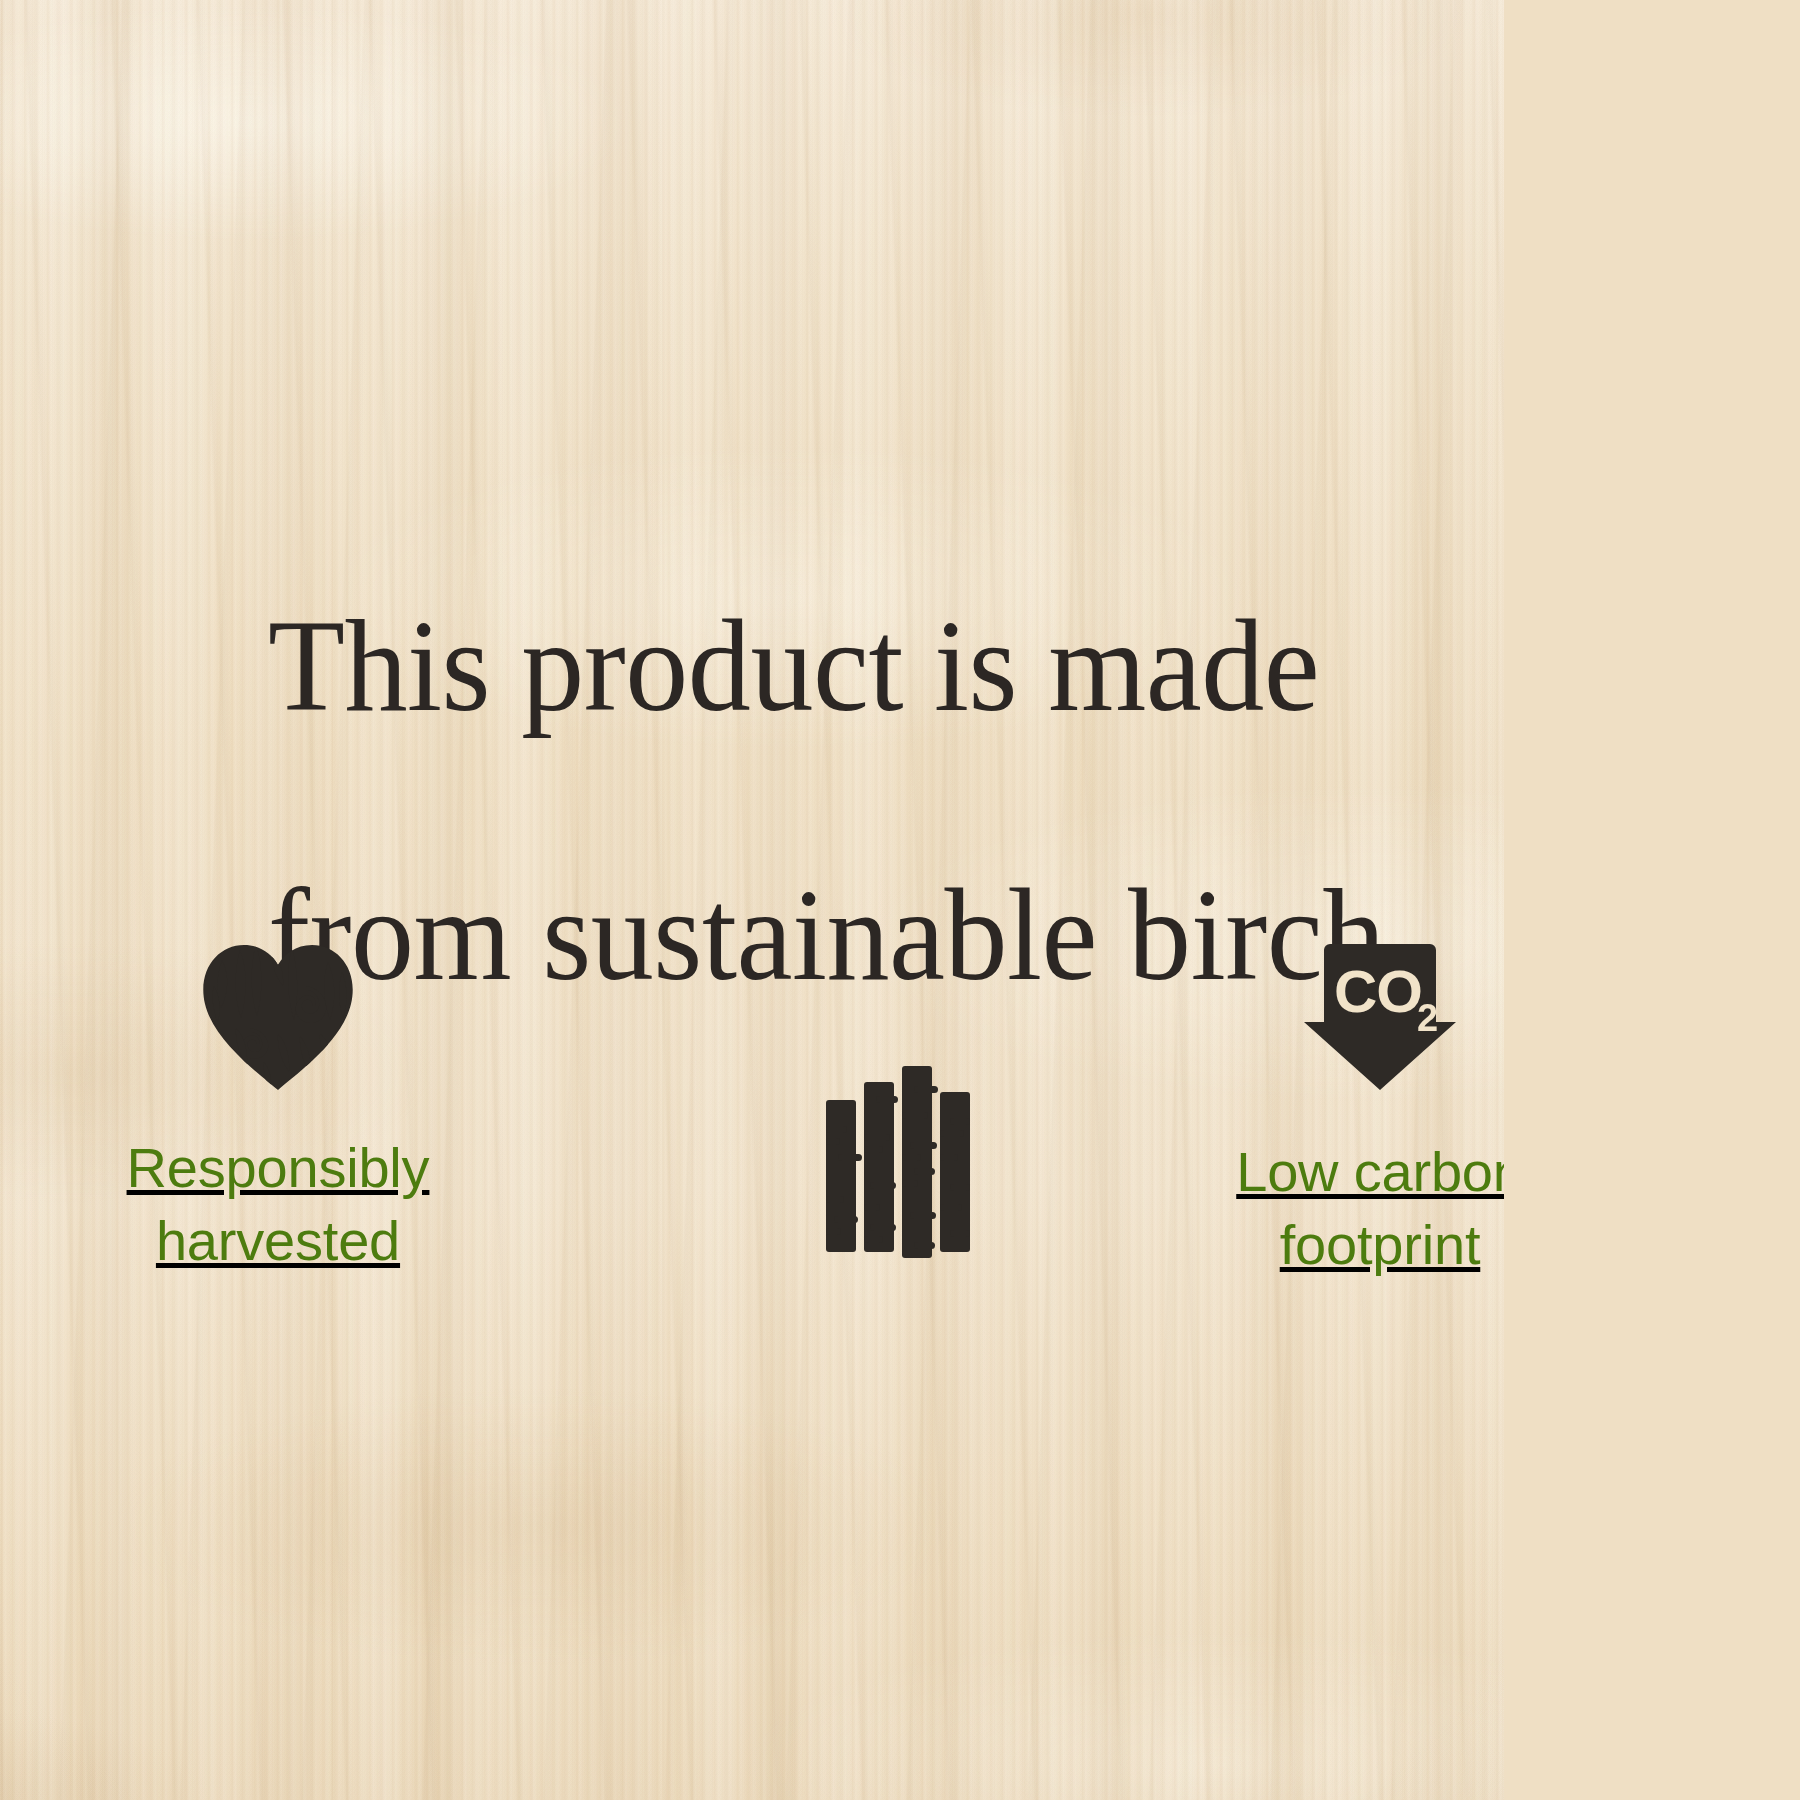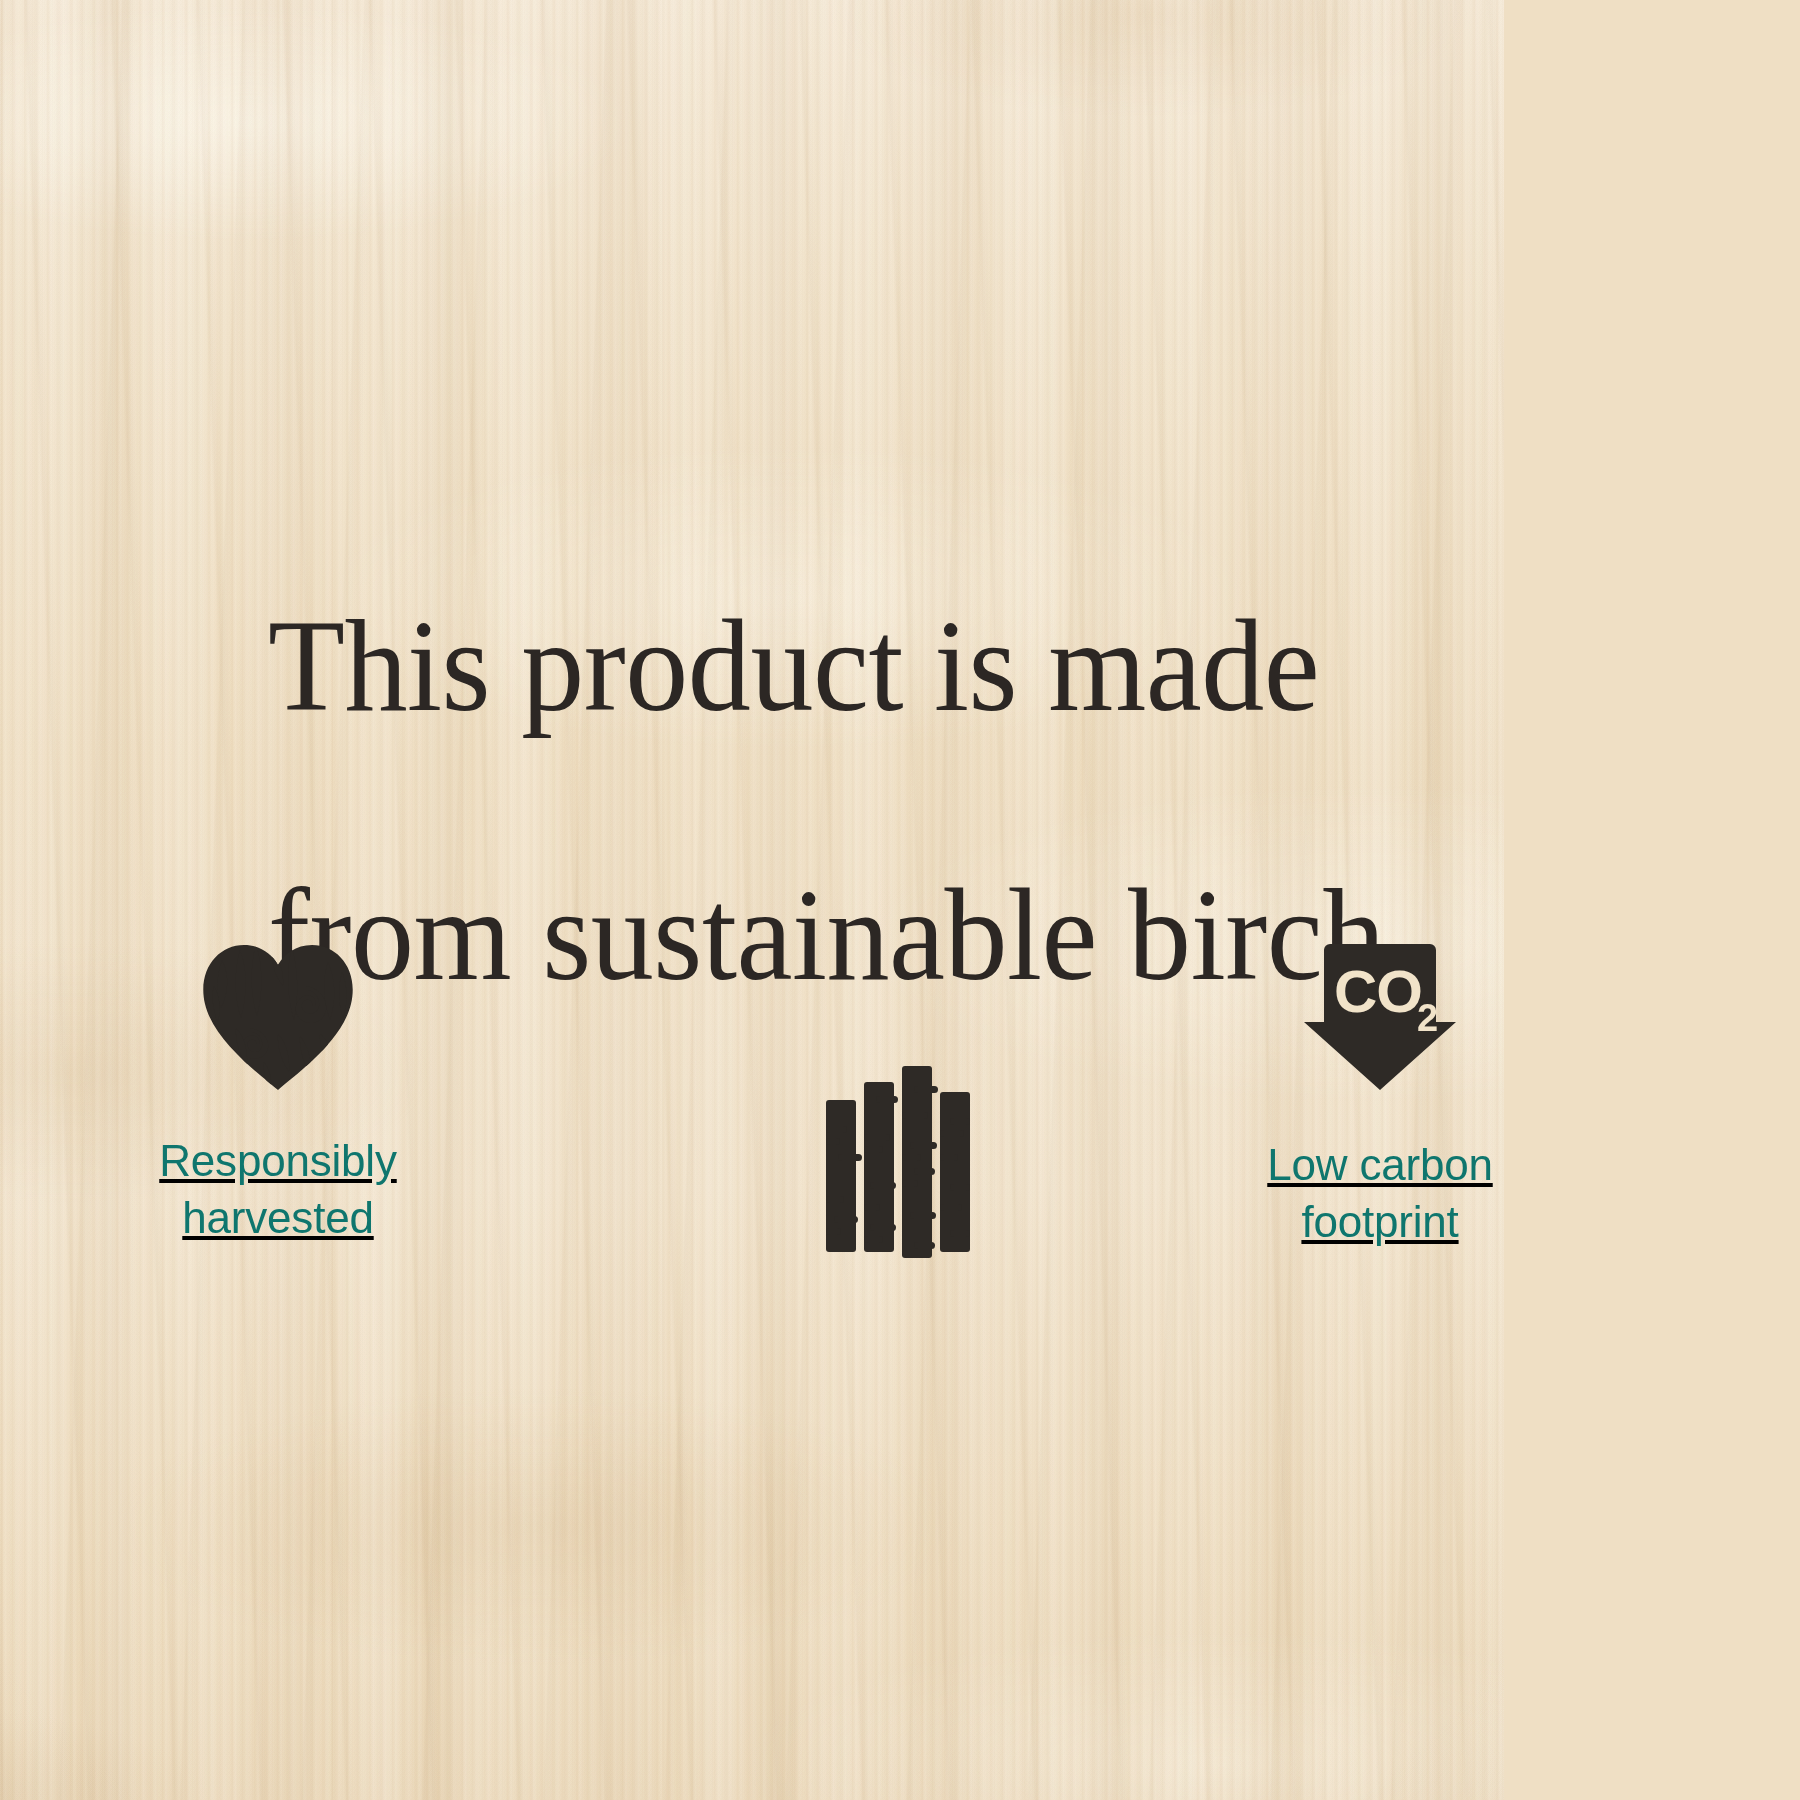--- a/index.html
+++ b/index.html
@@ -111,22 +111,22 @@
     position:absolute;
     left:0;top:0;width:1800px;height:1800px;
   }
   .feature{position:absolute;text-align:center;text-decoration:underline;}
   .feature .icon-wrap{
     display:flex;align-items:flex-end;justify-content:center;
     width:100%;
   }
   .feature .caption{
     font-family:"Liberation Sans",sans-serif;
-    color:#0f766e;
-    font-size:44px;
+    color:#4d7c0f;
+    font-size:56px;
     line-height:1.30;
     letter-spacing:-0.2px;
     white-space:pre-line;
   }
 
   
   #feat-responsible{ left:108px;  top:920px;  width:340px; }
   #feat-responsible .icon-wrap{ height:172px; }
   #feat-responsible .caption{ margin-top:40px; }
 

